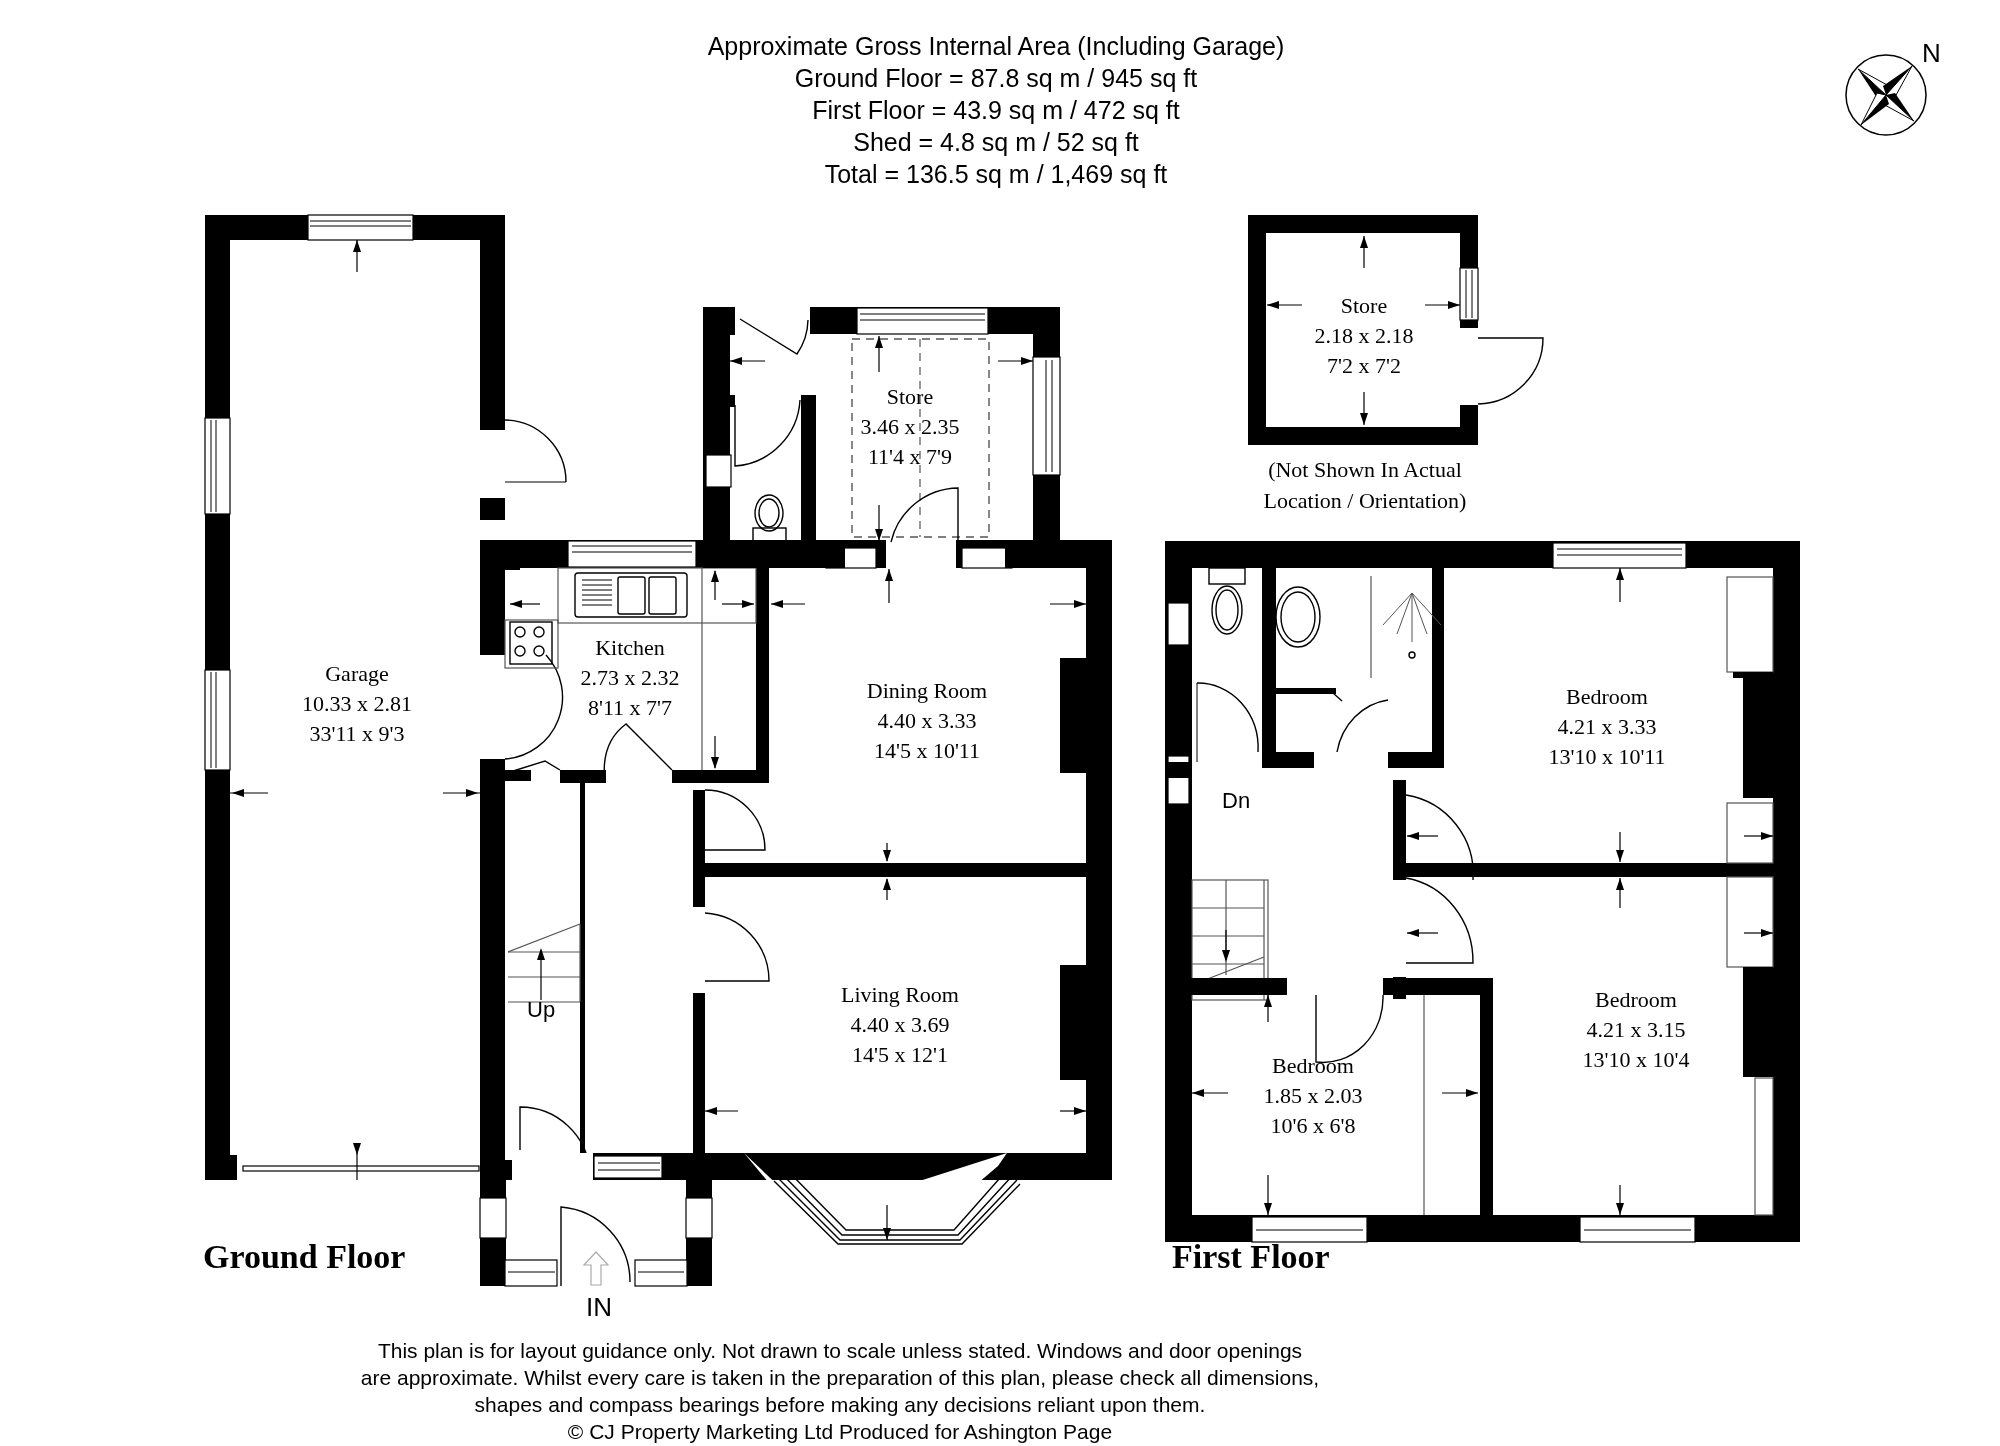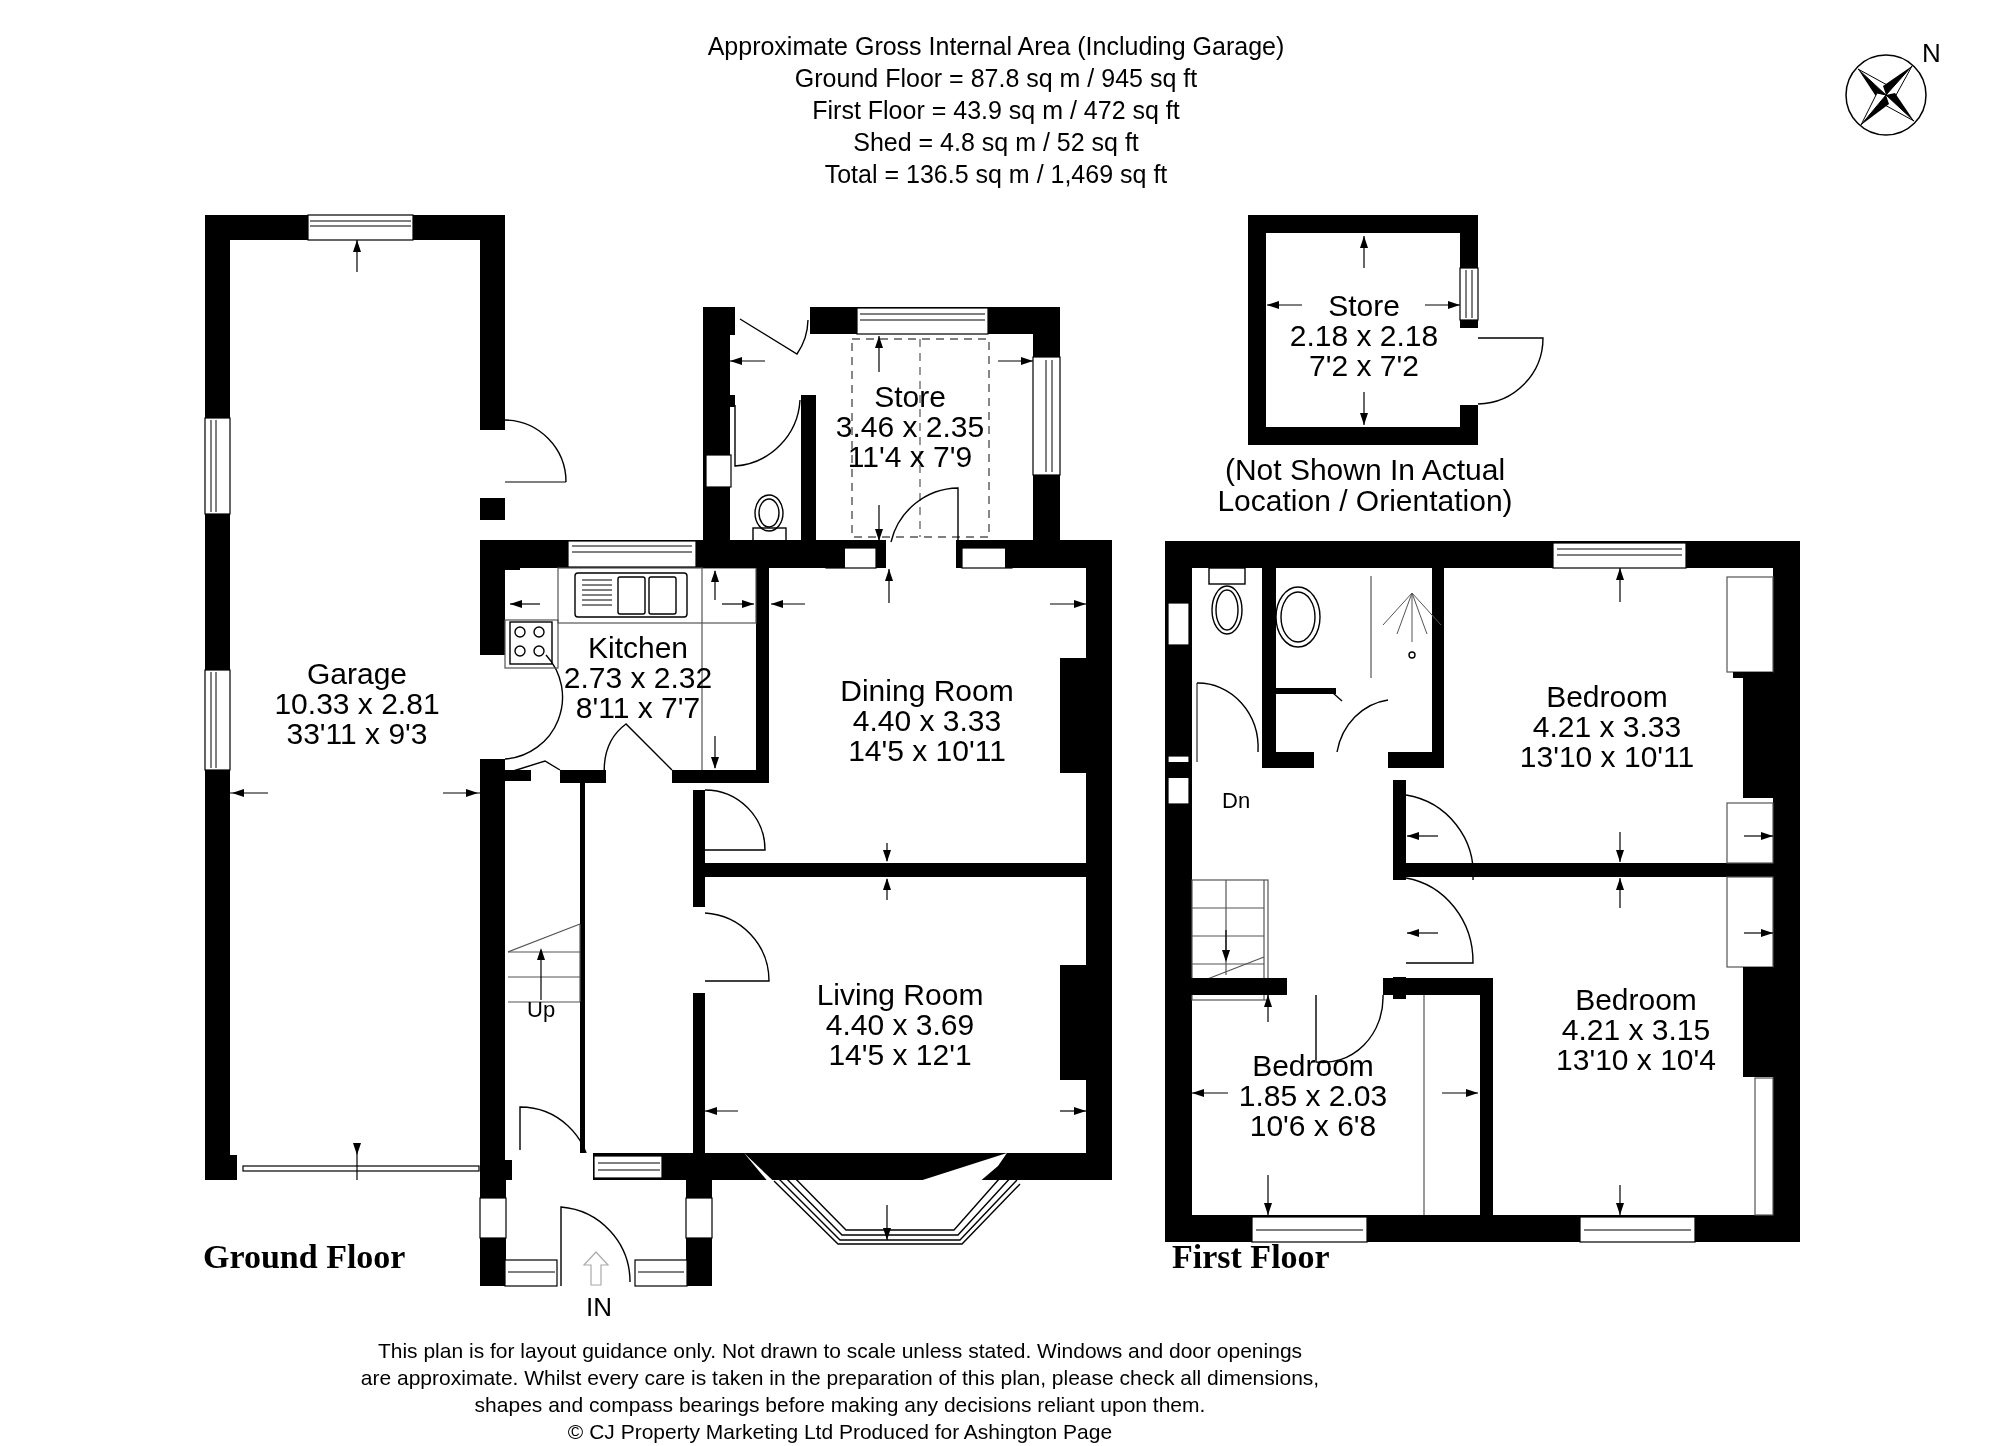--- a/index.html
+++ b/index.html
@@ -2,21 +2,21 @@
 <html><head>
 <meta charset="utf-8">
 <style>
   html, body { margin:0; padding:0; background:#ffffff; }
   body { width:2000px; height:1446px; position:relative; overflow:hidden;
          font-family:"Liberation Sans", sans-serif; color:#000; }
   .abs { position:absolute; }
   .header { left:0; top:30px; width:1992px; text-align:center; font-size:25px; line-height:32px; }
   .header div { white-space:nowrap; }
   .floor-label { font-weight:bold; font-size:34px; white-space:nowrap;font-family:Liberation Serif, serif; }
-  .room-label { position:absolute; text-align:center; font-size:30px; line-height:30px; white-space:nowrap; transform:translateX(-50%); }
+  .room-label { position:absolute; text-align:center; font-size:22px; line-height:30px; white-space:nowrap; transform:translateX(-50%);font-family:Liberation Serif, serif; }
   .small-label { position:absolute; font-size:22px; white-space:nowrap; }
   .note { text-align:center; font-size:21px; line-height:27px; white-space:nowrap; }
   svg.plan { position:absolute; left:0; top:0; }
   .wall { fill:#000; }
   .win { fill:#fff; stroke:#000; stroke-width:1.2; }
   .thin { fill:none; stroke:#000; stroke-width:1.4; }
   .thin-g { fill:none; stroke:#555; stroke-width:1.2; }
   .dash { fill:none; stroke:#555; stroke-width:1.4; stroke-dasharray:8 6; }
 </style>
 </head>
@@ -368,21 +368,21 @@
   </g>
 </svg>
 
 <div class="abs" style="left:1922px; top:38px; font-size:26px;">N</div>
 
 <div class="room-label" style="left:357px; top:659px;">
   <div>Garage</div>
   <div>10.33 x 2.81</div>
   <div>33'11 x 9'3</div>
 </div>
-<div class="room-label" style="left:630px; top:633px;margin-left:8px;">
+<div class="room-label" style="left:630px; top:633px;">
   <div>Kitchen</div>
   <div>2.73 x 2.32</div>
   <div>8'11 x 7'7</div>
 </div>
 <div class="room-label" style="left:910px; top:382px;">
   <div>Store</div>
   <div>3.46 x 2.35</div>
   <div>11'4 x 7'9</div>
 </div>
 <div class="room-label" style="left:927px; top:676px;">

